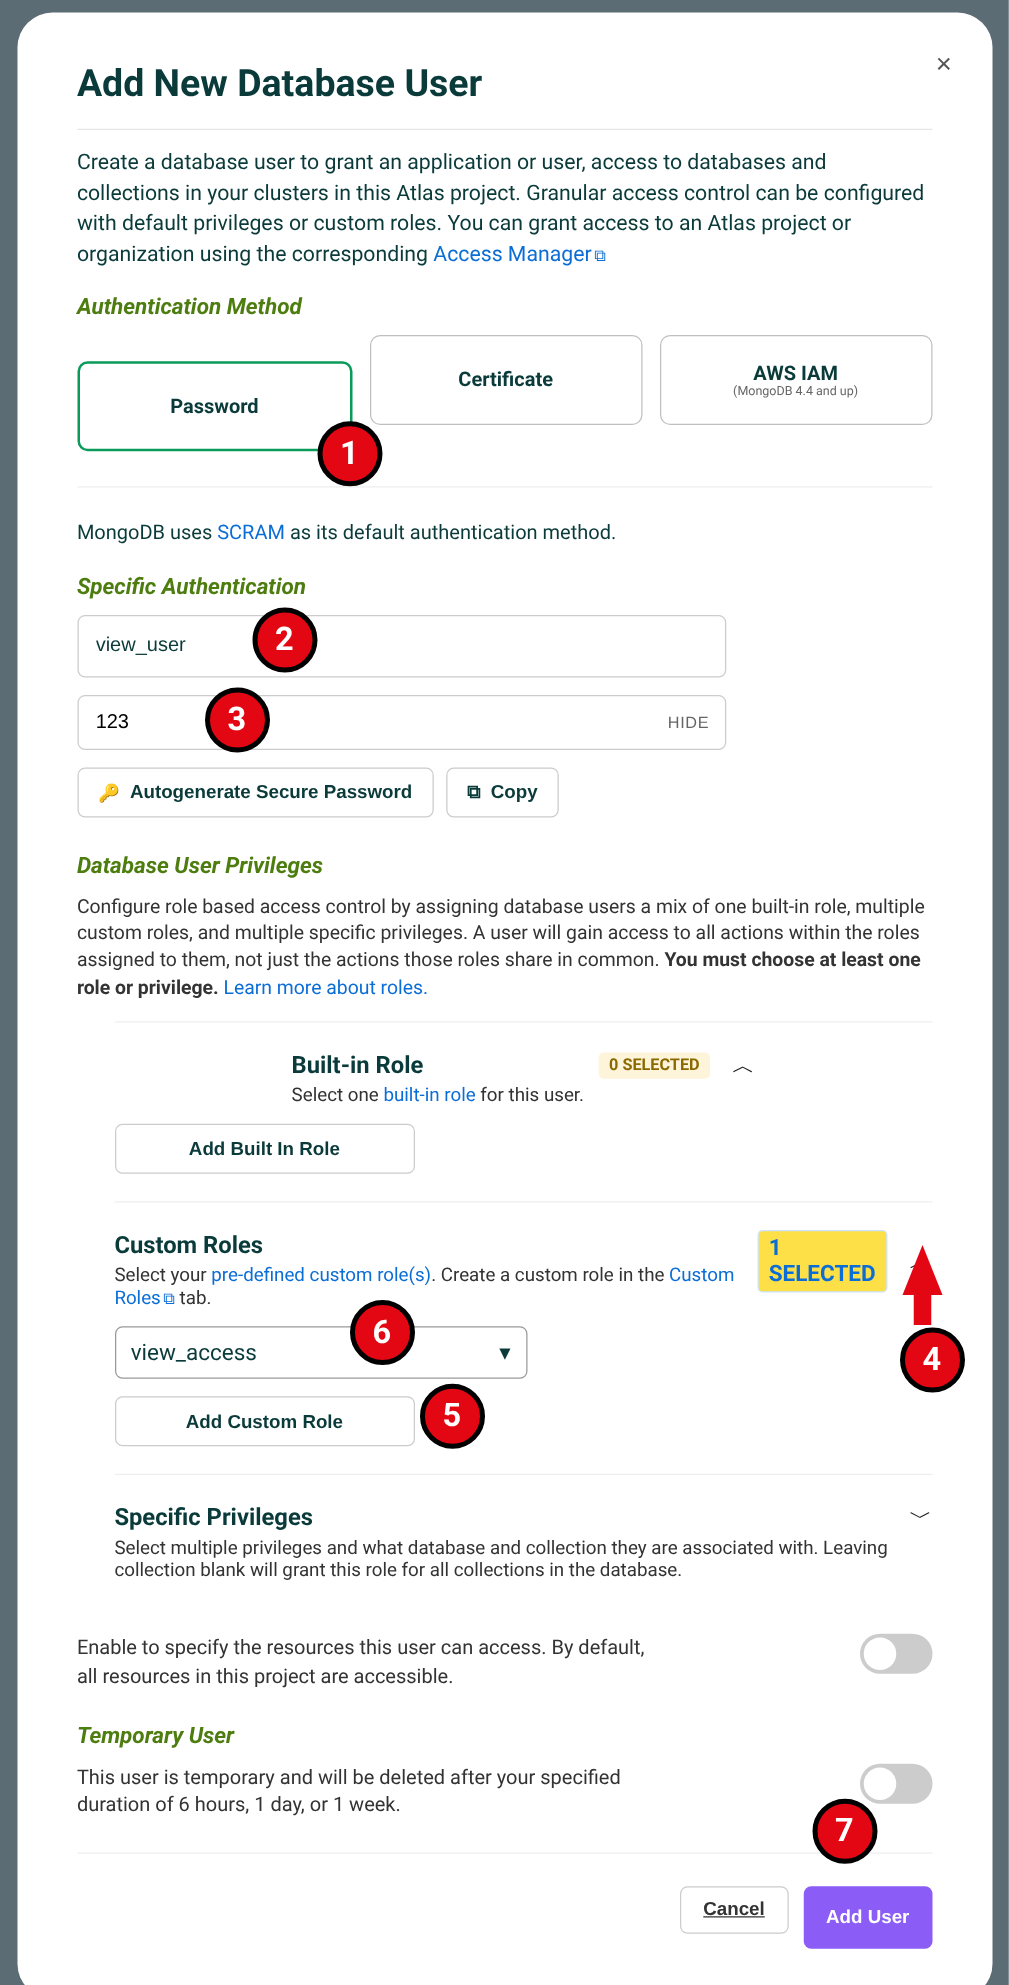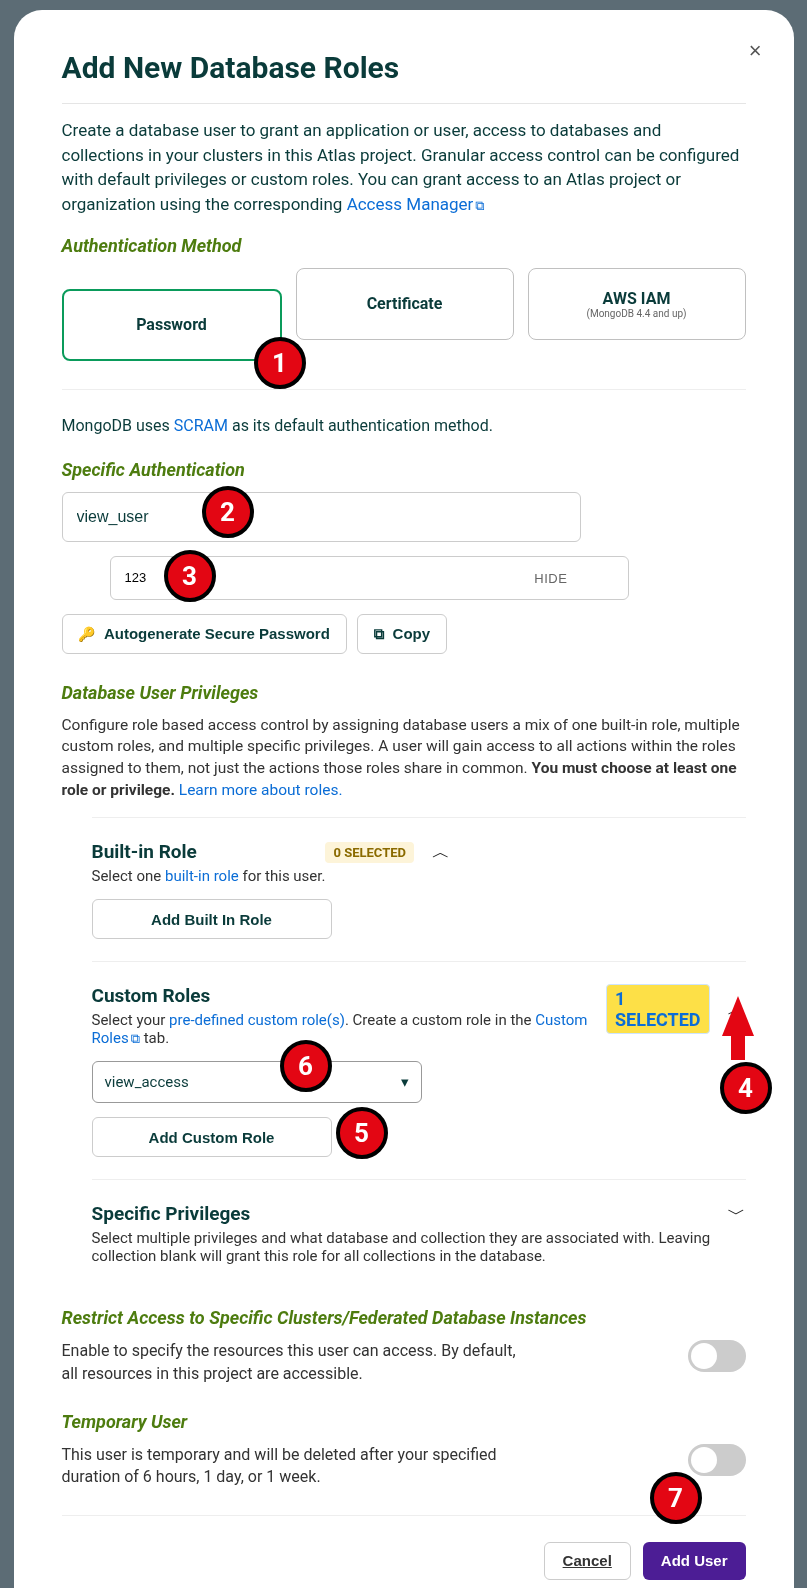--- a/index.html
+++ b/index.html
@@ -53,76 +53,76 @@
   .auth-card.selected { border:2px solid #0a9b5b;margin-top:21px; }
   .auth-sub { font-weight:400; font-size:10px; color:#666; }
   .section-hr { border:none; border-top:1px solid #eee; margin: 0 0 26px 0; }
   .scram-line { font-size:16px; color:#0a3b3a; margin-bottom:24px; }
   .text-input {
     width:76%; height:50px; border:1px solid #ccc; border-radius:6px;
     padding:0 14px; font-size:16px; color:#0a3b3a; margin-bottom:14px;
     position:relative;
   }
   .pwd-wrap { position:relative; width:76%; margin-bottom:14px; }
-  .pwd-wrap input { width:100%; height:44px; border:1px solid #ccc; border-radius:6px; padding:0 64px 0 14px; font-size:13px;margin-left:48px; }
+  .pwd-wrap input { width:100%; height:44px; border:1px solid #ccc; border-radius:6px; padding:0 64px 0 14px; font-size:16px; }
   .hide-btn { position:absolute; right:14px; top:50%; transform:translateY(-50%); font-size:13px; color:#666; letter-spacing:0.5px; cursor:pointer; background:none;border:none; }
   .btn-row { display:flex; gap:10px; margin-bottom:28px; }
   .btn-outline {
     border:1px solid #ccc; border-radius:6px; background:#fff; height:40px;
     padding:0 16px; font-size:15px; font-weight:600; color:#0a3b3a; cursor:pointer;
     display:flex; align-items:center; gap:8px;
   }
   .priv-desc { font-size:15.5px; line-height:1.4; color:#333; margin-bottom:16px; }
   .priv-desc b { font-weight:700; }
   .priv-block { margin-left:30px; border-top:1px solid #eee; padding:22px 0 22px 0; position:relative; }
-  .priv-head { display:flex; align-items:flex-start; justify-content:flex-start; }
+  .priv-head { display:flex; align-items:flex-start; justify-content:center;gap:12px; }
   .priv-title { font-weight:700; font-size:19px; color:#0a3b3a; margin-bottom:4px; }
   .priv-sub { font-size:15px; color:#333; }
   .badge-yellow { background:#fdf4d9; color:#8a6a00; font-weight:700; font-size:13px; padding:3px 8px; border-radius:4px; }
   .badge-blue { background:#fde047; color:#0b6dd6; font-weight:700; font-size:18px; padding:3px 8px; border-radius:4px; border:1px solid #cde4ff;}
   .chev { font-size:18px; cursor:pointer; user-select:none; color:#222; background:none;border:none; }
   .priv-right { display:flex; align-items:center; gap:18px; }
   .add-btn {
     margin-top:14px; width:240px; height:40px; border:1px solid #ccc; border-radius:6px;
     background:#fff; font-size:15px; font-weight:600; color:#0a3b3a; cursor:pointer;
   }
   .select-box {
     margin-top:14px; width:330px; height:42px; border:1px solid #999; border-radius:6px;
     display:flex; align-items:center; justify-content:space-between; padding:0 12px;
-    font-size:15px; cursor:pointer;
+    font-size:18px; cursor:pointer;
   }
   .restrict-row { display:flex; justify-content:space-between; align-items:flex-start; margin-bottom:26px; }
   .restrict-text { width:68%; font-size:16px; line-height:1.4; color:#333; }
   .toggle {
     width:58px; height:32px; background:#ccc; border-radius:16px; position:relative; cursor:pointer;
   }
   .toggle::after { content:''; position:absolute; width:26px; height:26px; background:#fff; border-radius:50%; top:3px; left:3px; }
   .footer { border-top:1px solid #eee; padding-top:26px; display:flex; justify-content:flex-end; gap:12px; position:relative; }
   .btn-cancel { border:1px solid #ccc; border-radius:6px; background:#fff; height:38px; padding:0 18px; font-size:15px; font-weight:600; color:#333; cursor:pointer;text-decoration:underline; }
-  .btn-primary { border:none; border-radius:6px; background:#4c1d95; color:#fff; height:38px; padding:0 18px; font-size:15px; font-weight:600; cursor:pointer; }
+  .btn-primary { border:none; border-radius:6px; background:#8b5cf6; color:#fff; height:50px; padding:0 18px; font-size:15px; font-weight:600; cursor:pointer; }
   .red-dot {
     position:absolute; width:52px; height:52px; background:#e30613; border:4px solid #000; border-radius:50%;
     color:#fff; font-weight:700; font-size:26px; display:flex; align-items:center; justify-content:center;
     z-index:10;
   }
   .red-arrow {
     position:absolute; width:0; height:0;
     border-left:16px solid transparent; border-right:16px solid transparent; border-bottom:40px solid #e30613;
     z-index:9;
   }
   .red-arrow-stem { position:absolute; width:14px; height:32px; background:#e30613; z-index:9; }
   .key-icon { font-size:14px; }
 </style>
 </head>
 <body>
 
 <div class="modal">
   <button class="close-btn">×</button>
 
-  <h1>Add New Database Roles</h1>
+  <h1>Add New Database User</h1>
   <hr class="divider">
 
   <p class="intro">
     <span>Create a database user to grant an application or user, access to databases and collections in your clusters in this Atlas project. Granular access control can be configured with default privileges or custom roles. You can grant access to an Atlas project or organization using the corresponding </span>
     <a href="#" class="linklike"><span>Access Manager</span><span class="ext-icon">⧉</span></a>
   </p>
 
   <div class="label-h">Authentication Method</div>
   <div class="auth-methods">
     <div class="auth-card selected">
@@ -224,21 +224,20 @@
         <div class="priv-sub">Select multiple privileges and what database and collection they are associated with. Leaving collection blank will grant this role for all collections in the database.</div>
       </div>
       <div class="priv-right">
         <button class="chev">﹀</button>
       </div>
     </div>
   </div>
 
   <div style="height:20px;"></div>
 
-  <div class="label-h">Restrict Access to Specific Clusters/Federated Database Instances</div>
   <div class="restrict-row">
     <div class="restrict-text">Enable to specify the resources this user can access. By default, all resources in this project are accessible.</div>
     <div class="toggle"></div>
   </div>
 
   <div class="label-h">Temporary User</div>
   <div class="restrict-row">
     <div class="restrict-text">This user is temporary and will be deleted after your specified duration of 6 hours, 1 day, or 1 week.</div>
     <div class="toggle"></div>
   </div>

